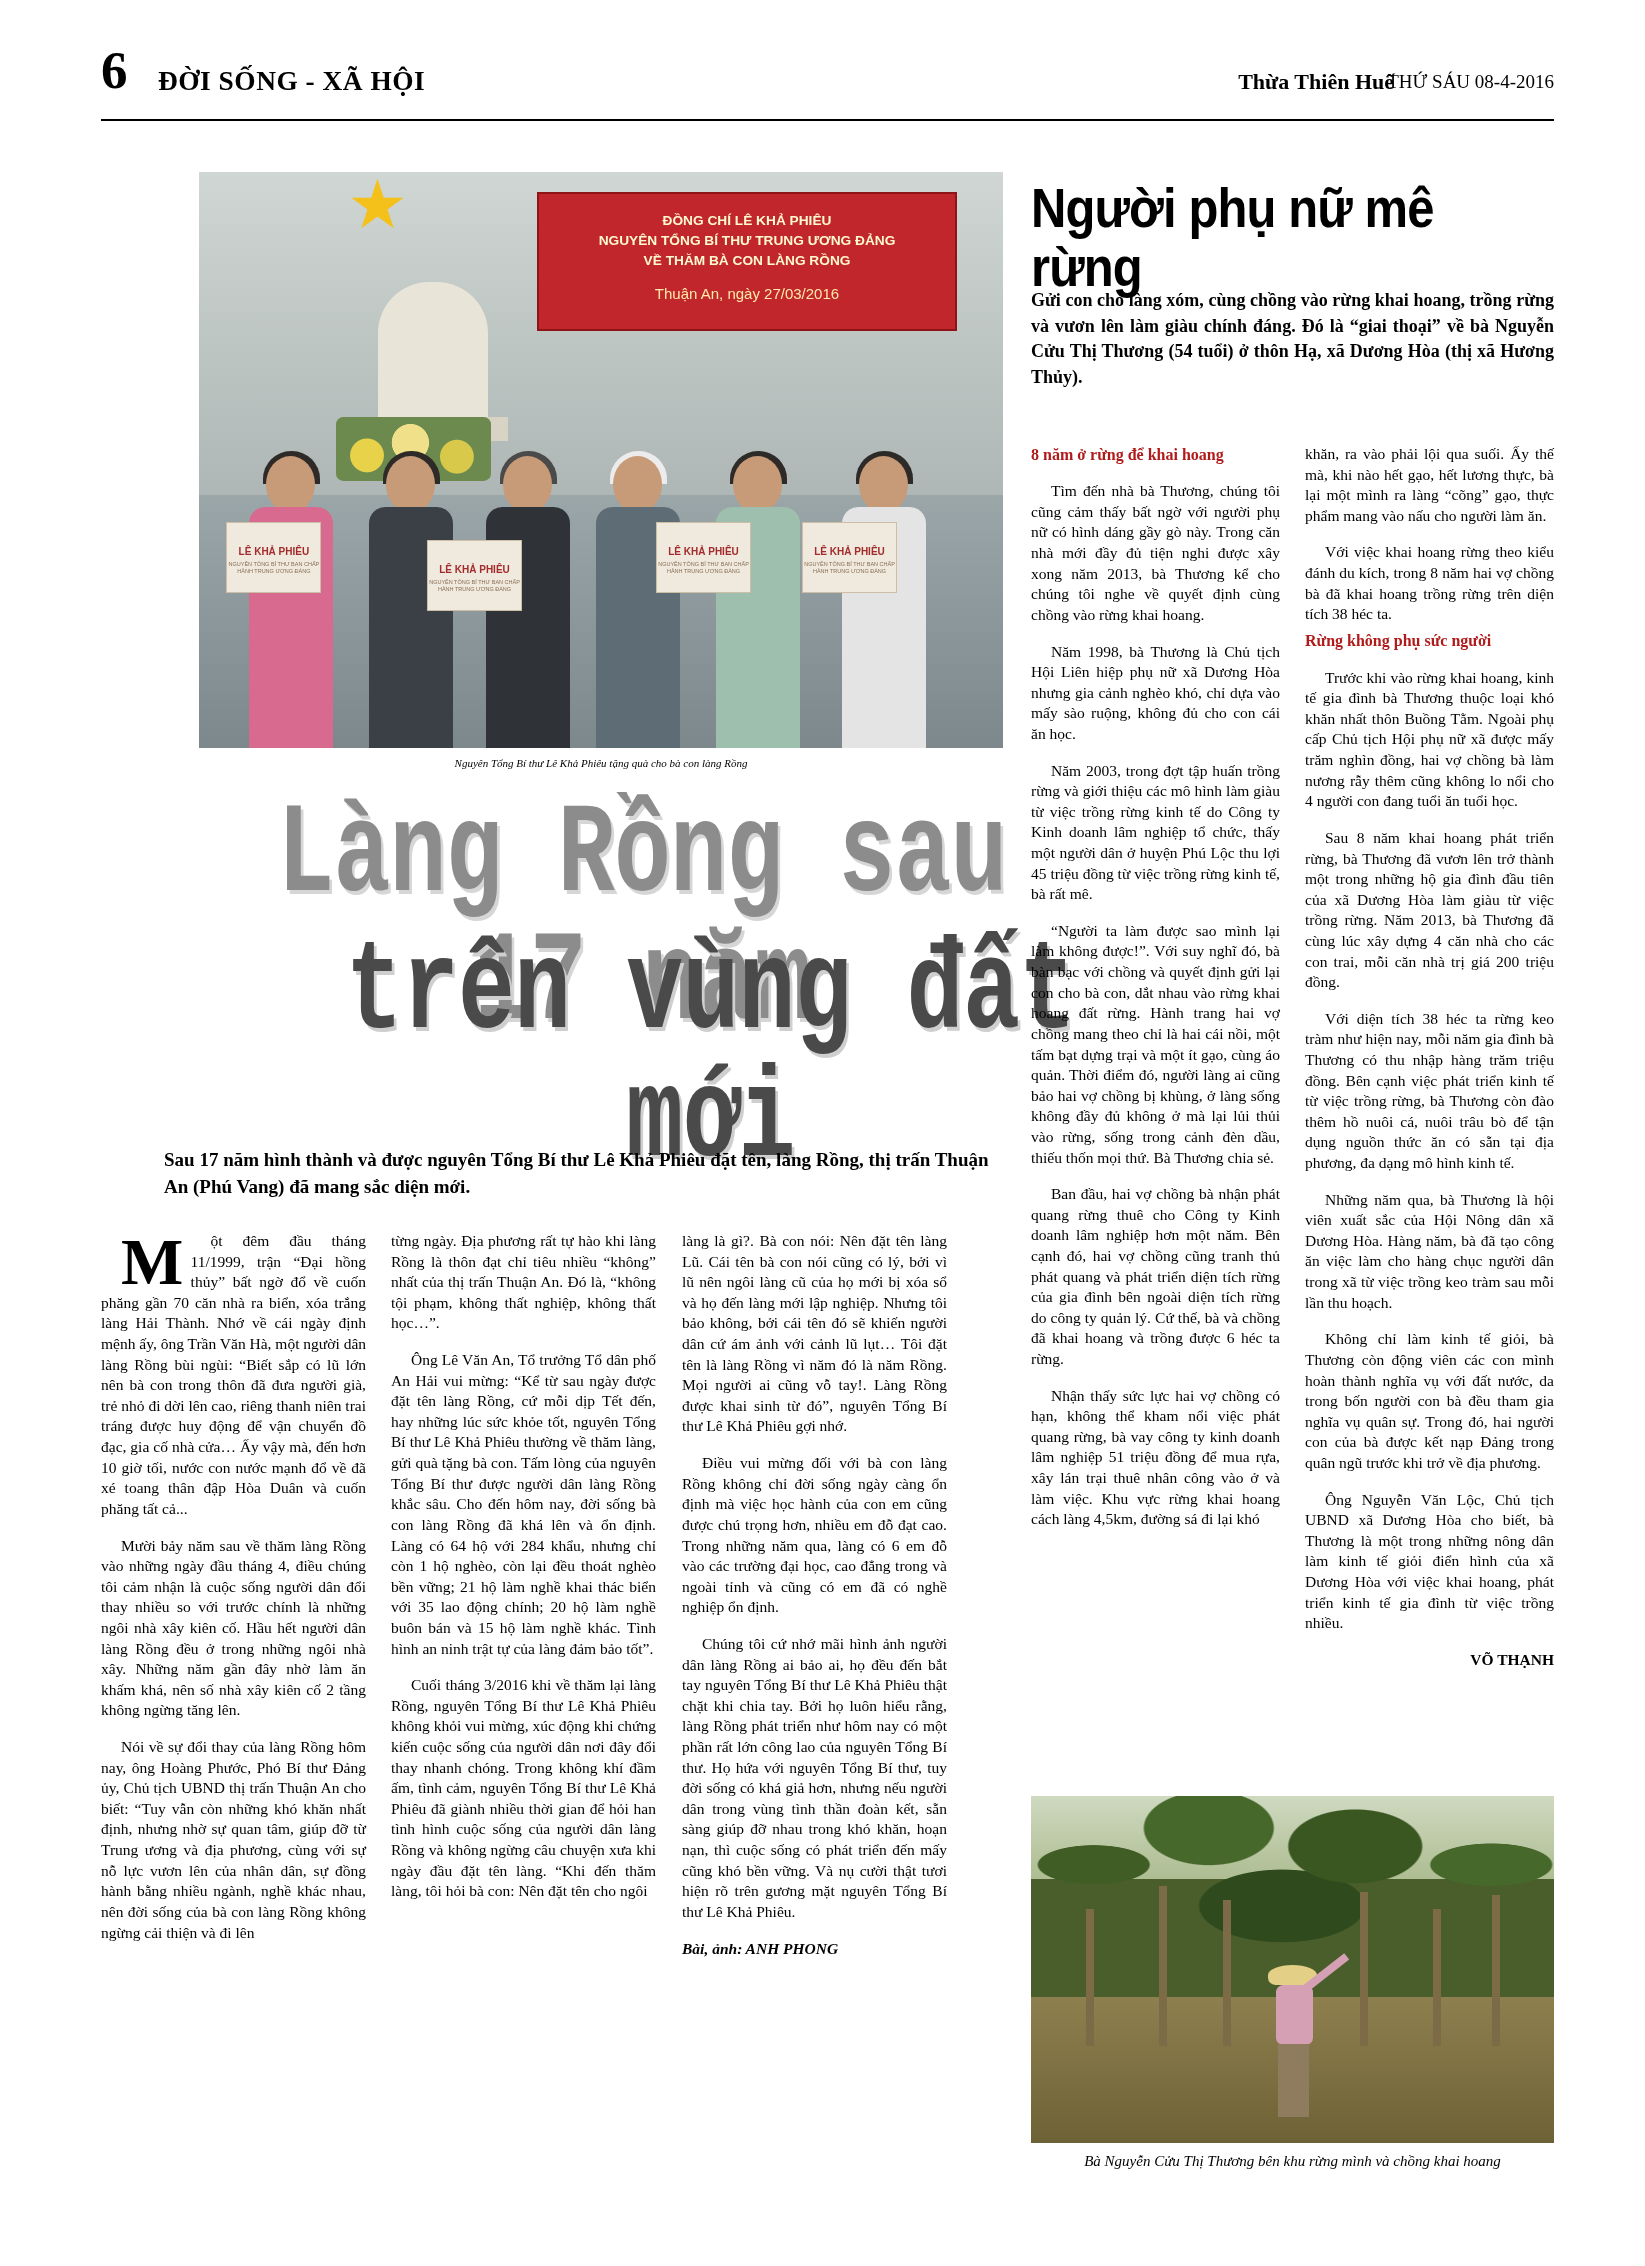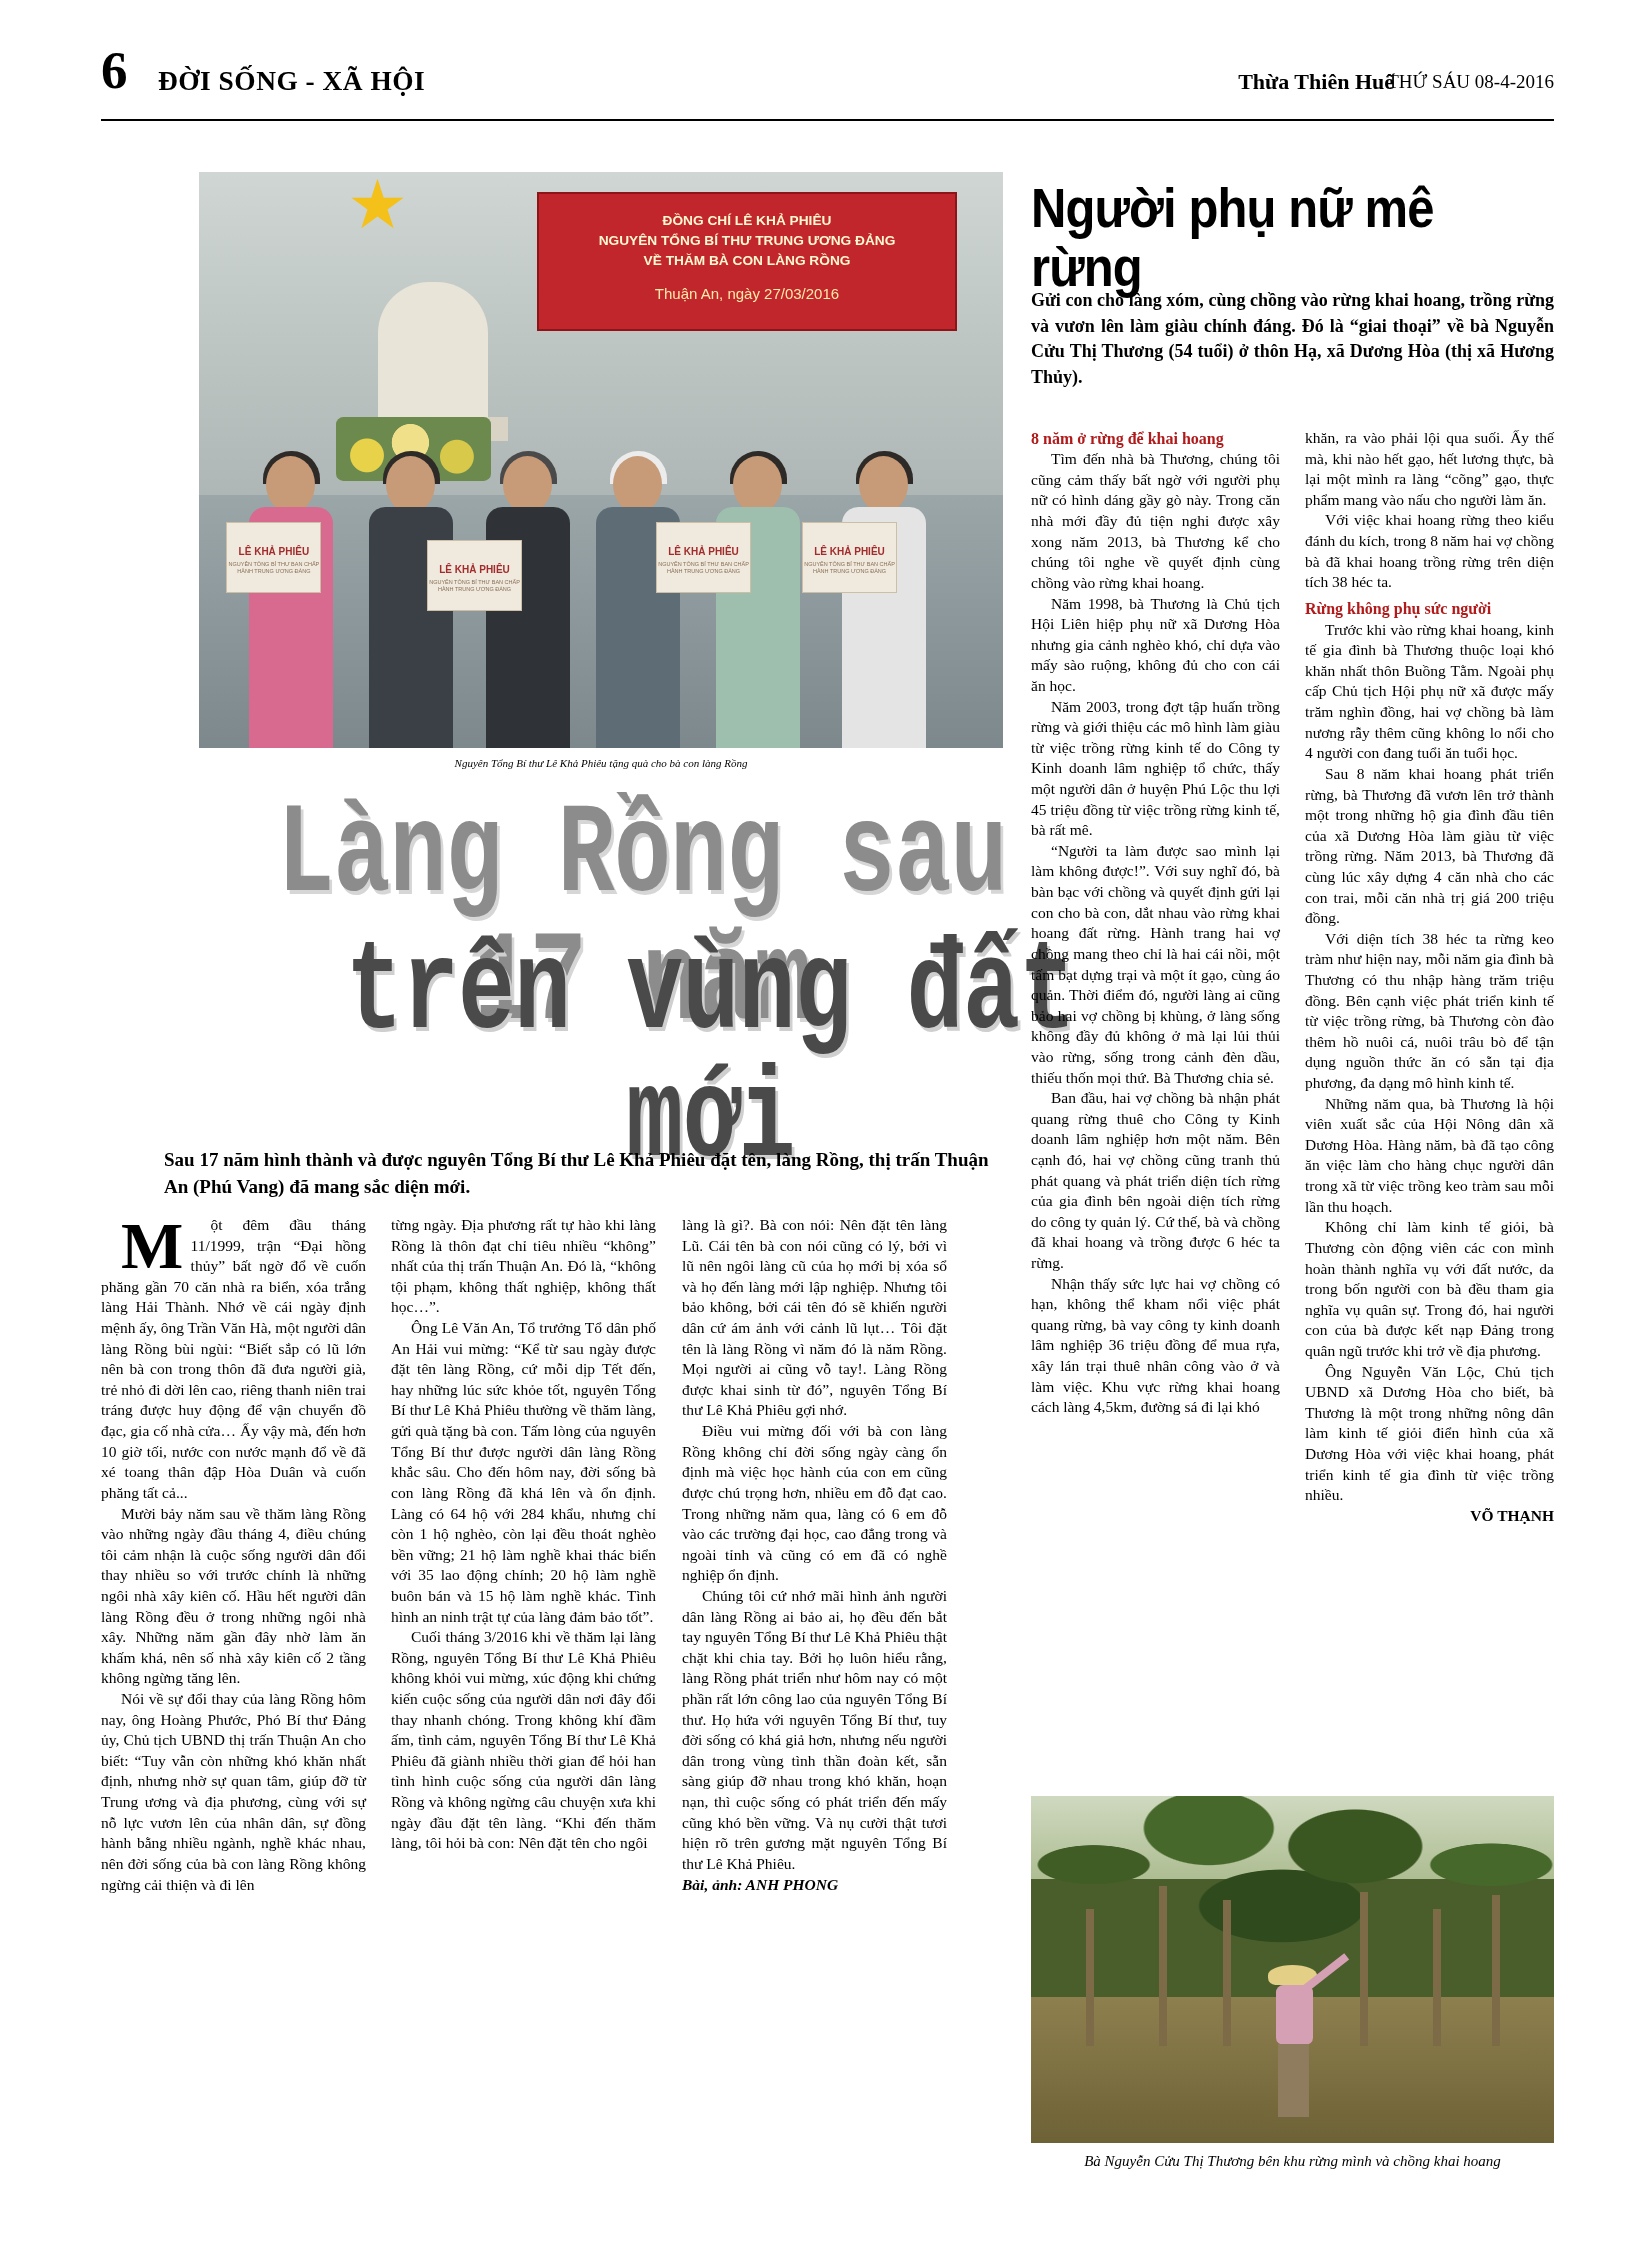--- a/index.html
+++ b/index.html
@@ -261,21 +261,21 @@
 
   
   .col {
     position: absolute;
     font-family: "Liberation Serif", serif;
     font-size: 15.5px;
     line-height: 1.33;
     text-align: justify;
     hyphens: auto;
   }
-  .col p { margin: 0 0 0 0; text-indent: 20px; }
+  .col p { margin: 16px 0 0 0; text-indent: 20px; }
   .subhead {
     font-family: "Liberation Serif", serif;
     font-weight: bold;
     font-size: 16px;
     color: #b01a1a;
     text-indent: 0 !important;
     margin-bottom: 2.7px;
   }
   .dropcap-para { position: relative; }
   .dropcap {
@@ -448,21 +448,21 @@
     <p class="byline">Bài, ảnh: ANH PHONG</p>
   </div>
 
   <div class="col" style="left:1031px; top:428px; width:249px; height:1343px;">
     <p class="subhead">8 năm ở rừng để khai hoang</p>
     <p>Tìm đến nhà bà Thương, chúng tôi cũng cảm thấy bất ngờ với người phụ nữ có hình dáng gầy gò này. Trong căn nhà mới đầy đủ tiện nghi được xây xong năm 2013, bà Thương kể cho chúng tôi nghe về quyết định cùng chồng vào rừng khai hoang.</p>
     <p>Năm 1998, bà Thương là Chủ tịch Hội Liên hiệp phụ nữ xã Dương Hòa nhưng gia cảnh nghèo khó, chỉ dựa vào mấy sào ruộng, không đủ cho con cái ăn học.</p>
     <p>Năm 2003, trong đợt tập huấn trồng rừng và giới thiệu các mô hình làm giàu từ việc trồng rừng kinh tế do Công ty Kinh doanh lâm nghiệp tổ chức, thấy một người dân ở huyện Phú Lộc thu lợi 45 triệu đồng từ việc trồng rừng kinh tế, bà rất mê.</p>
     <p>“Người ta làm được sao mình lại làm không được!”. Với suy nghĩ đó, bà bàn bạc với chồng và quyết định gửi lại con cho bà con, dắt nhau vào rừng khai hoang đất rừng. Hành trang hai vợ chồng mang theo chỉ là hai cái nồi, một tấm bạt dựng trại và một ít gạo, cùng áo quản. Thời điểm đó, người làng ai cũng bảo hai vợ chồng bị khùng, ở làng sống không đầy đủ không ở mà lại lủi thủi vào rừng, sống trong cảnh đèn dầu, thiếu thốn mọi thứ. Bà Thương chia sẻ.</p>
     <p>Ban đầu, hai vợ chồng bà nhận phát quang rừng thuê cho Công ty Kinh doanh lâm nghiệp hơn một năm. Bên cạnh đó, hai vợ chồng cũng tranh thủ phát quang và phát triển diện tích rừng của gia đình bên ngoài diện tích rừng do công ty quản lý. Cứ thế, bà và chồng đã khai hoang và trồng được 6 héc ta rừng.</p>
-    <p>Nhận thấy sức lực hai vợ chồng có hạn, không thể kham nổi việc phát quang rừng, bà vay công ty kinh doanh lâm nghiệp 36 triệu đồng để mua rựa, xây lán trại thuê nhân công vào ở và làm việc. Khu vực rừng khai hoang cách làng 4,5km, đường sá đi lại khó</p>
+    <p>Nhận thấy sức lực hai vợ chồng có hạn, không thể kham nổi việc phát quang rừng, bà vay công ty kinh doanh lâm nghiệp 51 triệu đồng để mua rựa, xây lán trại thuê nhân công vào ở và làm việc. Khu vực rừng khai hoang cách làng 4,5km, đường sá đi lại khó</p>
   </div>
 
   <div class="col" style="left:1305px; top:428px; width:249px; height:1343px;">
     <p style="text-indent:0;">khăn, ra vào phải lội qua suối. Ấy thế mà, khi nào hết gạo, hết lương thực, bà lại một mình ra làng “cõng” gạo, thực phẩm mang vào nấu cho người làm ăn.</p>
     <p>Với việc khai hoang rừng theo kiểu đánh du kích, trong 8 năm hai vợ chồng bà đã khai hoang trồng rừng trên diện tích 38 héc ta.</p>
     <p class="subhead" style="margin-top:5.5px;">Rừng không phụ sức người</p>
     <p>Trước khi vào rừng khai hoang, kinh tế gia đình bà Thương thuộc loại khó khăn nhất thôn Buồng Tằm. Ngoài phụ cấp Chủ tịch Hội phụ nữ xã được mấy trăm nghìn đồng, hai vợ chồng bà làm nương rẫy thêm cũng không lo nổi cho 4 người con đang tuổi ăn tuổi học.</p>
     <p>Sau 8 năm khai hoang phát triển rừng, bà Thương đã vươn lên trở thành một trong những hộ gia đình đầu tiên của xã Dương Hòa làm giàu từ việc trồng rừng. Năm 2013, bà Thương đã cùng lúc xây dựng 4 căn nhà cho các con trai, mỗi căn nhà trị giá 200 triệu đồng.</p>
     <p>Với diện tích 38 héc ta rừng keo tràm như hiện nay, mỗi năm gia đình bà Thương có thu nhập hàng trăm triệu đồng. Bên cạnh việc phát triển kinh tế từ việc trồng rừng, bà Thương còn đào thêm hồ nuôi cá, nuôi trâu bò để tận dụng nguồn thức ăn có sẵn tại địa phương, đa dạng mô hình kinh tế.</p>
     <p>Những năm qua, bà Thương là hội viên xuất sắc của Hội Nông dân xã Dương Hòa. Hàng năm, bà đã tạo công ăn việc làm cho hàng chục người dân trong xã từ việc trồng keo tràm sau mỗi lần thu hoạch.</p>

